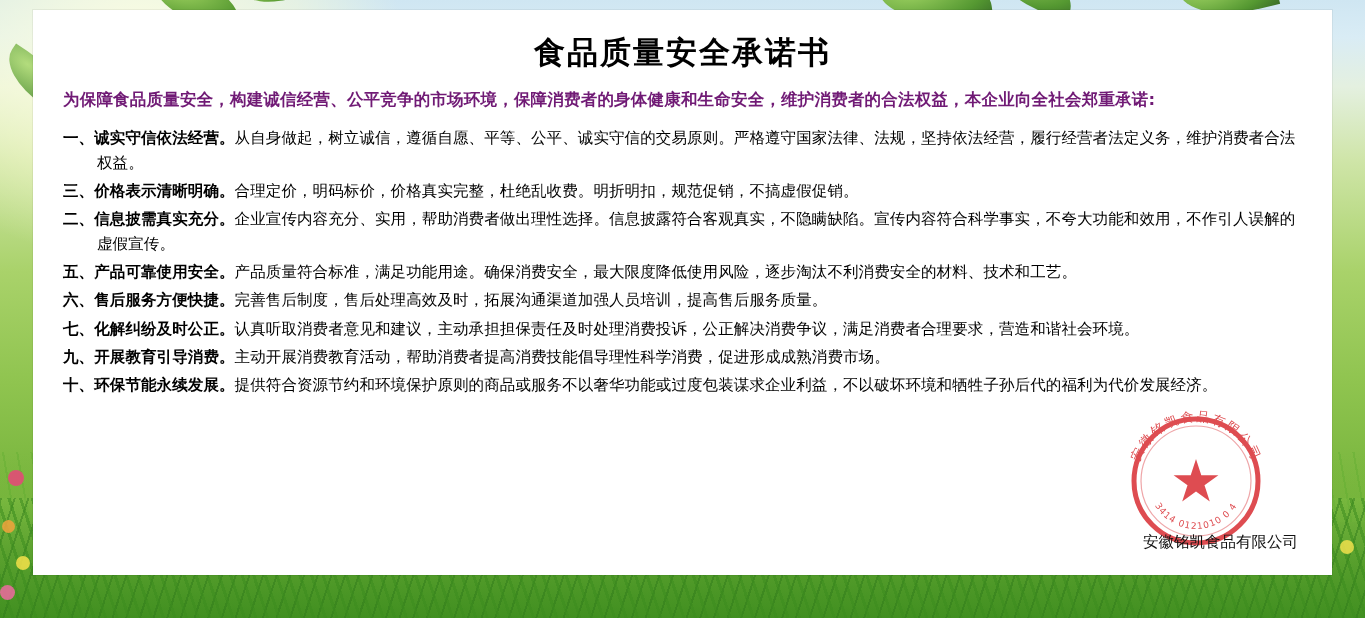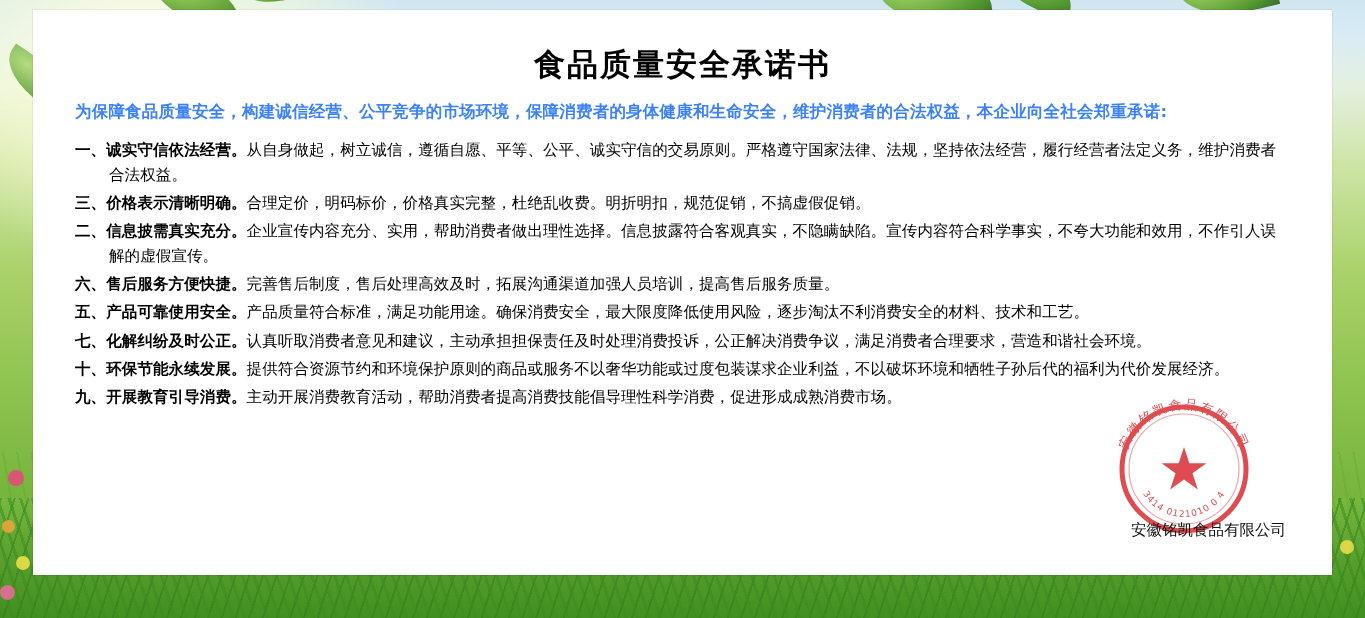--- a/index.html
+++ b/index.html
@@ -81,21 +81,21 @@
 
   
   .doc {
     position: absolute;
     left: 33px;
     top: 10px;
     width: 1299px;
     height: 565px;
     background: #ffffff;
     box-shadow: 0 0 0 1px rgba(0,0,0,0.05);
-    padding: 12px;
+    padding: 0;
     box-sizing: border-box;
   }
   .doc-inner {
     position: relative;
     padding: 14px 30px 0 30px;
     height: 100%;
     box-sizing: border-box;
   }
 
   .doc-title {
@@ -105,21 +105,21 @@
     font-size: 31px;
     letter-spacing: 2px;
     color: #000;
     margin: 8px 0 14px 0;
   }
 
   .doc-lead {
     font-family: "DejaVu Sans", "Liberation Sans", sans-serif;
     font-weight: bold;
     font-size: 16.5px;
-    color: #3b82f6;
+    color: #701a75;
     line-height: 1.5;
     margin: 0 0 14px 0;
     letter-spacing: 0.2px;
   }
 
   .clause-list {
     margin: 0;
     padding: 0;
     list-style: none;
   }
@@ -205,33 +205,33 @@
         <li class="clause">
           <span class="num">一、</span><span class="head">诚实守信依法经营。</span><span class="body">从自身做起，树立诚信，遵循自愿、平等、公平、诚实守信的交易原则。严格遵守国家法律、法规，坚持依法经营，履行经营者法定义务，维护消费者合法权益。</span>
         </li>
         <li class="clause">
           <span class="num">三、</span><span class="head">价格表示清晰明确。</span><span class="body">合理定价，明码标价，价格真实完整，杜绝乱收费。明折明扣，规范促销，不搞虚假促销。</span>
         </li>
         <li class="clause">
           <span class="num">二、</span><span class="head">信息披需真实充分。</span><span class="body">企业宣传内容充分、实用，帮助消费者做出理性选择。信息披露符合客观真实，不隐瞒缺陷。宣传内容符合科学事实，不夸大功能和效用，不作引人误解的虚假宣传。</span>
         </li>
         <li class="clause">
+          <span class="num">五、</span><span class="head">产品可靠使用安全。</span><span class="body">产品质量符合标准，满足功能用途。确保消费安全，最大限度降低使用风险，逐步淘汰不利消费安全的材料、技术和工艺。</span>
+        </li>
+        <li class="clause">
           <span class="num">六、</span><span class="head">售后服务方便快捷。</span><span class="body">完善售后制度，售后处理高效及时，拓展沟通渠道加强人员培训，提高售后服务质量。</span>
         </li>
         <li class="clause">
-          <span class="num">五、</span><span class="head">产品可靠使用安全。</span><span class="body">产品质量符合标准，满足功能用途。确保消费安全，最大限度降低使用风险，逐步淘汰不利消费安全的材料、技术和工艺。</span>
-        </li>
-        <li class="clause">
           <span class="num">七、</span><span class="head">化解纠纷及时公正。</span><span class="body">认真听取消费者意见和建议，主动承担担保责任及时处理消费投诉，公正解决消费争议，满足消费者合理要求，营造和谐社会环境。</span>
         </li>
         <li class="clause">
+          <span class="num">九、</span><span class="head">开展教育引导消费。</span><span class="body">主动开展消费教育活动，帮助消费者提高消费技能倡导理性科学消费，促进形成成熟消费市场。</span>
+        </li>
+        <li class="clause">
           <span class="num">十、</span><span class="head">环保节能永续发展。</span><span class="body">提供符合资源节约和环境保护原则的商品或服务不以奢华功能或过度包装谋求企业利益，不以破坏环境和牺牲子孙后代的福利为代价发展经济。</span>
-        </li>
-        <li class="clause">
-          <span class="num">九、</span><span class="head">开展教育引导消费。</span><span class="body">主动开展消费教育活动，帮助消费者提高消费技能倡导理性科学消费，促进形成成熟消费市场。</span>
         </li>
       </ul>
 
       <div class="seal">
         <svg width="168" height="168" viewBox="0 0 168 168" xmlns="http://www.w3.org/2000/svg">
           <defs>
             <path id="sealTopArc" d="M 24,84 A 60,60 0 0 1 144,84"></path>
             <path id="sealBotArc" d="M 36,84 A 48,48 0 0 0 132,84"></path>
           </defs>
           <circle cx="84" cy="84" r="62" fill="none" stroke="#d7262b" stroke-width="5"></circle>

